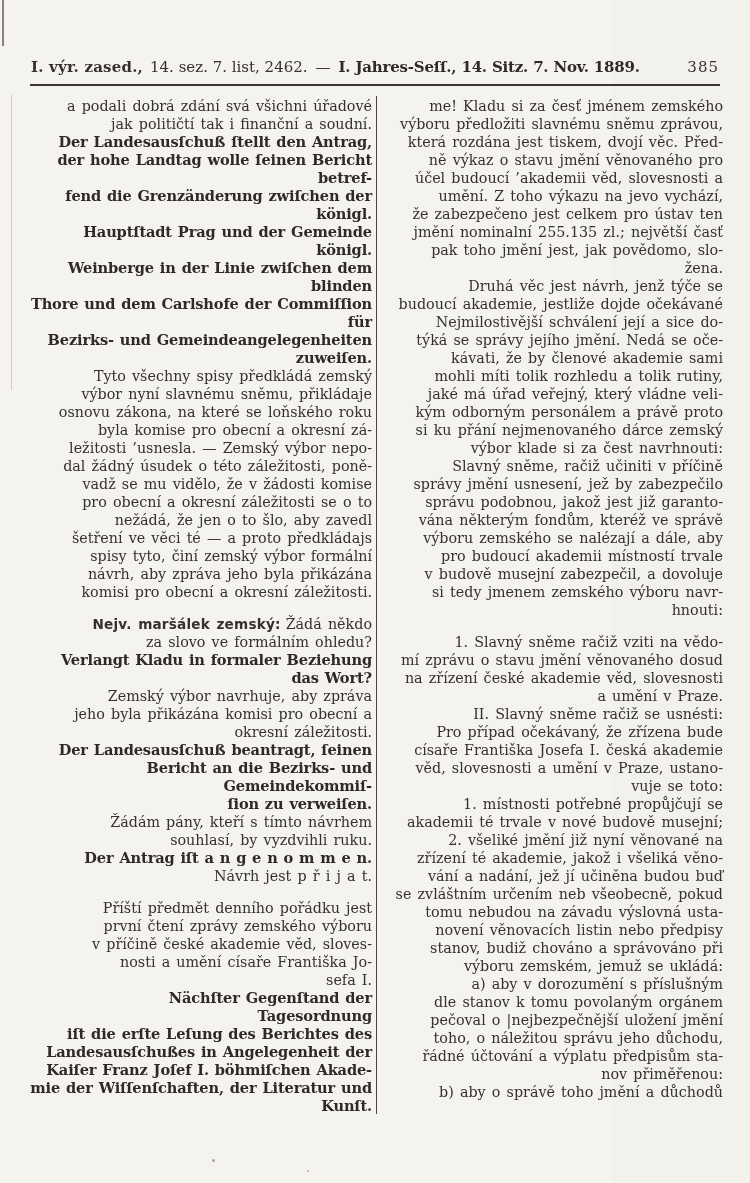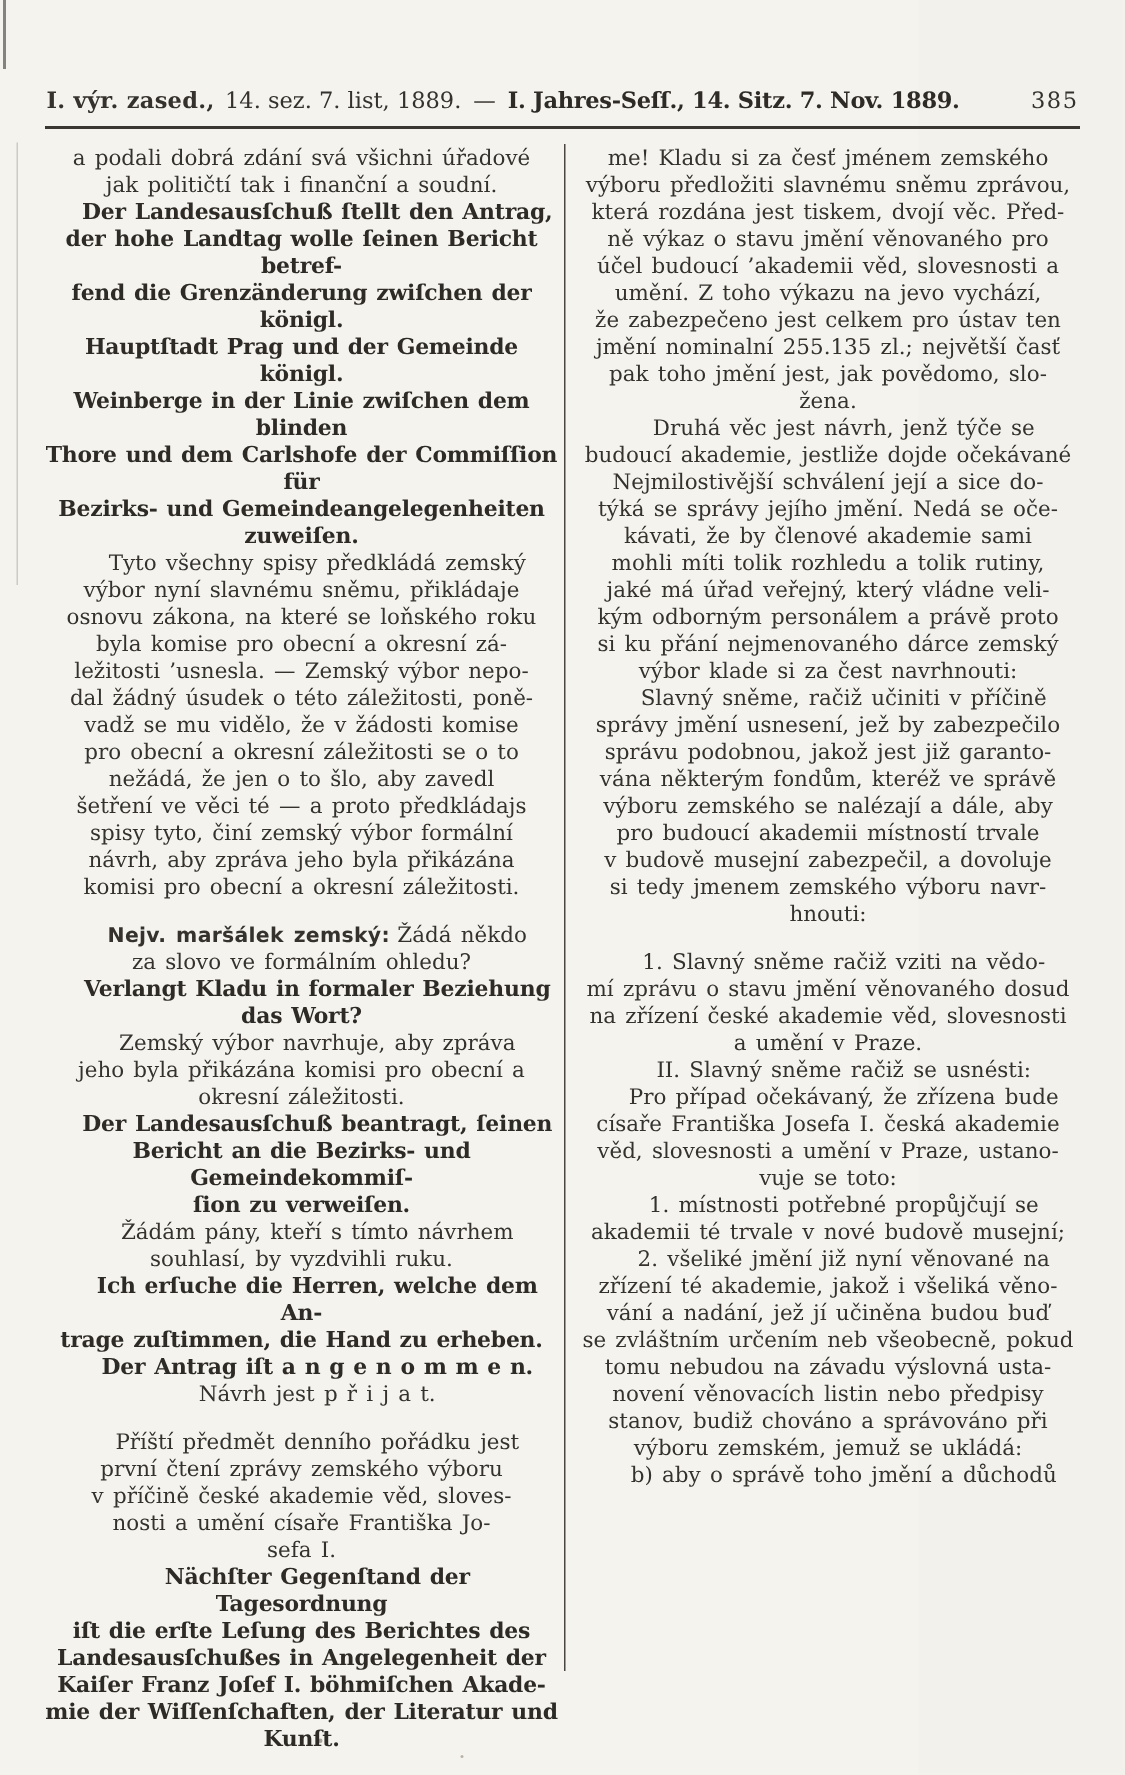--- a/index.html
+++ b/index.html
@@ -16,21 +16,21 @@
   .hdr-page{margin-left:auto;letter-spacing:1px;}
   .header-rule{position:absolute;left:30px;top:84px;width:690px;height:2px;
                background:#3a3733;}
   
   .col{position:absolute;top:97px;width:342px;font-size:14.3px;line-height:18px;
        word-spacing:1.6px;}
   .col-left{left:30px;}
   .col-right{left:381px;}
   .col-divider{position:absolute;left:376px;top:96px;width:1px;height:1018px;
                background:#4a4540;}
-  p{margin:0;white-space:pre-line;text-align:center;}
+  p{margin:0;white-space:pre-line;text-align:right;}
   p.indent{text-indent:21px;}
   p.gap{margin-top:14px;}
   .frak-p{font-weight:bold;letter-spacing:-.15px;word-spacing:1px;color:#2e2b27;
           font-size:14.6px;}
   .speaker-bold{font-family:"DejaVu Sans","Liberation Sans",sans-serif;
                 font-weight:bold;font-size:13.6px;letter-spacing:.2px;margin-right:5px;}
   
   .edge-line-dark{position:absolute;left:2px;top:0;width:2px;height:46px;
                   background:#6a665f;opacity:.8;}
   .edge-line-faint{position:absolute;left:11px;top:95px;width:1px;height:295px;
@@ -45,21 +45,21 @@
 
 <div class="page">
 
   <div class="edge-line-dark"></div>
   <div class="edge-line-faint"></div>
   <div class="speck1"></div>
   <div class="speck2"></div>
 
   <div class="header">
     <span class="hdr-cz-bold">I. výr. zased.,</span>
-    <span class="hdr-cz">14. sez. 7. list, 1889.</span>
+    <span class="hdr-cz">14. sez. 7. list, 2462.</span>
     <span class="hdr-dash">—</span>
     <span class="fraktur">I. Jahres-Seſſ., 14. Sitz. 7. Nov. 1889.</span>
     <span class="hdr-page">385</span>
   </div>
   <div class="header-rule"></div>
 
   <div class="col-divider"></div>
 
   <div class="col col-left">
     <p>a podali dobrá zdání svá všichni úřadové
@@ -89,22 +89,20 @@
     <p class="indent frak-p">Verlangt Kladu in formaler Beziehung
 das Wort?</p>
     <p class="indent">Zemský výbor navrhuje, aby zpráva
 jeho byla přikázána komisi pro obecní a
 okresní záležitosti.</p>
     <p class="indent frak-p">Der Landesausſchuß beantragt, ſeinen
 Bericht an die Bezirks- und Gemeindekommiſ-
 ſion zu verweiſen.</p>
     <p class="indent">Žádám pány, kteří s tímto návrhem
 souhlasí, by vyzdvihli ruku.</p>
-    <p class="indent frak-p">Ich erſuche die Herren, welche dem An-
-trage zuſtimmen, die Hand zu erheben.</p>
     <p class="indent frak-p">Der Antrag iſt a n g e n o m m e n.</p>
     <p class="indent">Návrh jest p ř i j a t.</p>
     <p class="indent gap">Příští předmět denního pořádku jest
 první čtení zprávy zemského výboru
 v příčině české akademie věd, sloves-
 nosti a umění císaře Františka Jo-
 sefa I.</p>
     <p class="indent frak-p">Nächſter Gegenſtand der Tagesordnung
 iſt die erſte Leſung des Berichtes des
 Landesausſchußes in Angelegenheit der
@@ -156,16 +154,22 @@
     <p class="indent">1. místnosti potřebné propůjčují se
 akademii té trvale v nové budově musejní;</p>
     <p class="indent">2. všeliké jmění již nyní věnované na
 zřízení té akademie, jakož i všeliká věno-
 vání a nadání, jež jí učiněna budou buď
 se zvláštním určením neb všeobecně, pokud
 tomu nebudou na závadu výslovná usta-
 novení věnovacích listin nebo předpisy
 stanov, budiž chováno a správováno při
 výboru zemském, jemuž se ukládá:</p>
+    <p class="indent">a) aby v dorozumění s příslušným
+dle stanov k tomu povolaným orgánem
+pečoval o |nejbezpečnější uložení jmění
+toho, o náležitou správu jeho důchodu,
+řádné účtování a výplatu předpisům sta-
+nov přiměřenou:</p>
     <p class="indent">b) aby o správě toho jmění a důchodů</p>
   </div>
 
 </div>
 
 </body></html>

